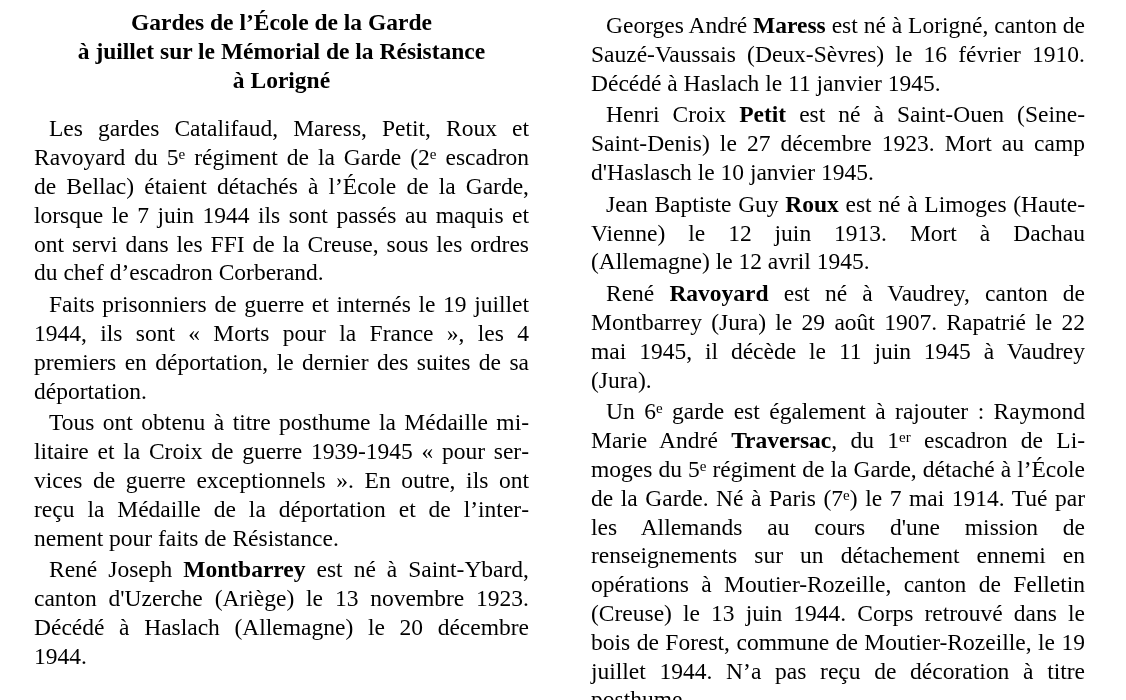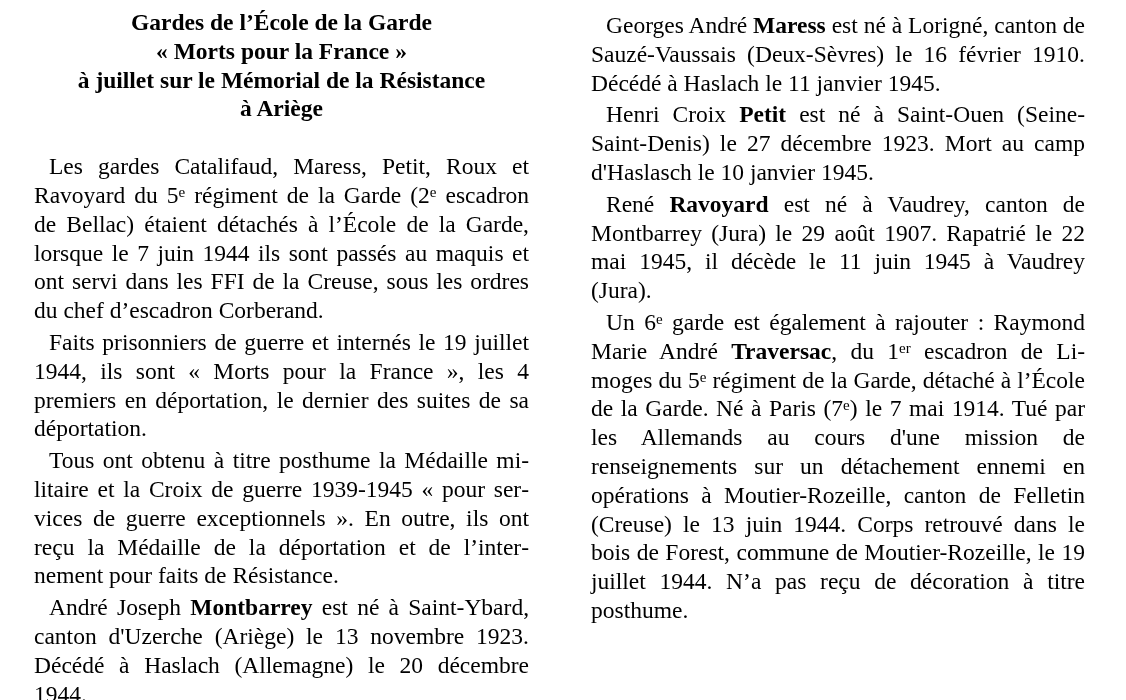--- a/index.html
+++ b/index.html
@@ -30,21 +30,21 @@
   .col-left {
     width: 501px;
     flex: 0 0 501px;
     margin-right: 56px;
   }
   .col-right {
     width: 500px;
     flex: 0 0 500px;
   }
   .title {
-    margin: 0 0 29px 0;
+    margin: 0 0 20px 0;
     font-size: 23.5px;
     font-weight: bold;
     text-align: center;
   }
   .title-line {
     display: block;
   }
   .para {
     margin: 3px;
     text-align: justify;
@@ -60,32 +60,32 @@
     vertical-align: 0.38em;
   }
 </style>
 </head>
 <body>
 
 <div class="page">
   <div class="col col-left">
     <h1 class="title">
       <span class="title-line">Gardes de l’École de la Garde</span>
-      <span class="title-line">«&nbsp;Morts pour la France&nbsp;»</span>
       <span class="title-line">à juillet sur le Mémorial de la Résistance</span>
-      <span class="title-line">à Ariège</span>
+      <span class="title-line">à Lorigné</span>
     </h1>
     <div class="paragraphs">
         <p class="para"><span class="run">Les gardes Catalifaud, Maress, Petit, Roux et Ravoyard du 5</span><sup class="run">e</sup><span class="run"> régiment de la Garde (2</span><sup class="run">e</sup><span class="run"> escadron de Bellac) étaient détachés à l’École de la Garde, lorsque le 7 juin 1944 ils sont passés au maquis et ont servi dans les FFI de la Creuse, sous les ordres du chef d’escadron Corberand.</span></p>
         <p class="para"><span class="run">Faits prisonniers de guerre et internés le 19 juil­let 1944, ils sont «&nbsp;Morts pour la France&nbsp;», les 4 premiers en déportation, le dernier des suites de sa déportation.</span></p>
         <p class="para"><span class="run">Tous ont obtenu à titre posthume la Médaille mi­litaire et la Croix de guerre 1939-1945 «&nbsp;pour ser­vices de guerre exceptionnels&nbsp;». En outre, ils ont reçu la Médaille de la déportation et de l’inter­nement pour faits de Résistance.</span></p>
-        <p class="para"><span class="run">André Joseph </span><span class="run b">Montbarrey</span><span class="run"> est né à Saint-Ybard, canton d'Uzerche (Ariège) le 13 novembre 1923. Décédé à Haslach (Allemagne) le 20 décembre 1944.</span></p>
+        <p class="para"><span class="run">René Joseph </span><span class="run b">Montbarrey</span><span class="run"> est né à Saint-Ybard, canton d'Uzerche (Ariège) le 13 novembre 1923. Décédé à Haslach (Allemagne) le 20 décembre 1944.</span></p>
       </div>
   </div>
   <div class="col col-right">
     <div class="paragraphs">
         <p class="para"><span class="run">Georges André </span><span class="run b">Maress</span><span class="run"> est né à Lorigné, canton de Sauzé-Vaussais (Deux-Sèvres) le 16 février 1910. Décédé à Haslach le 11 janvier 1945.</span></p>
         <p class="para"><span class="run">Henri Croix </span><span class="run b">Petit</span><span class="run"> est né à Saint-Ouen (Seine-Saint-Denis) le 27 décembre 1923. Mort au camp d'Haslasch le 10 janvier 1945.</span></p>
+        <p class="para"><span class="run">Jean Baptiste Guy </span><span class="run b">Roux</span><span class="run"> est né à Limoges (Haute-Vienne) le 12 juin 1913. Mort à Dachau (Allemagne) le 12 avril 1945.</span></p>
         <p class="para"><span class="run">René </span><span class="run b">Ravoyard</span><span class="run"> est né à Vaudrey, canton de Montbarrey (Jura) le 29 août 1907. Rapatrié le 22 mai 1945, il décède le 11 juin 1945 à Vaudrey (Jura).</span></p>
         <p class="para"><span class="run">Un 6</span><sup class="run">e</sup><span class="run"> garde est également à rajouter&nbsp;: Raymond Marie André </span><span class="run b">Traversac</span><span class="run">, du 1</span><sup class="run">er</sup><span class="run"> escadron de Li­moges du 5</span><sup class="run">e</sup><span class="run"> régiment de la Garde, détaché à l’École de la Garde. Né à Paris (7</span><sup class="run">e</sup><span class="run">) le 7 mai 1914. Tué par les Allemands au cours d'une mission de renseignements sur un détachement ennemi en opérations à Moutier-Rozeille, canton de Felletin (Creuse) le 13 juin 1944. Corps retrouvé dans le bois de Forest, commune de Moutier-Rozeille, le 19 juillet 1944. N’a pas reçu de décoration à titre posthume.</span></p>
       </div>
   </div>
 </div>
 
 </body></html>

